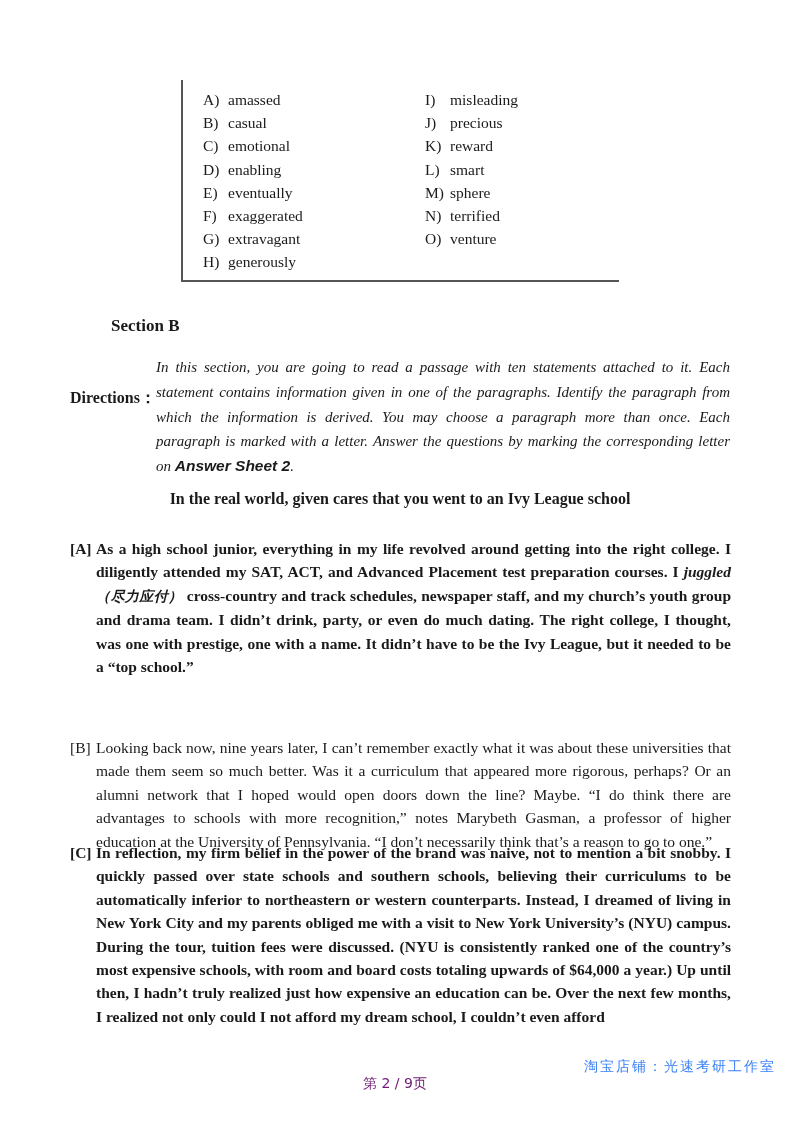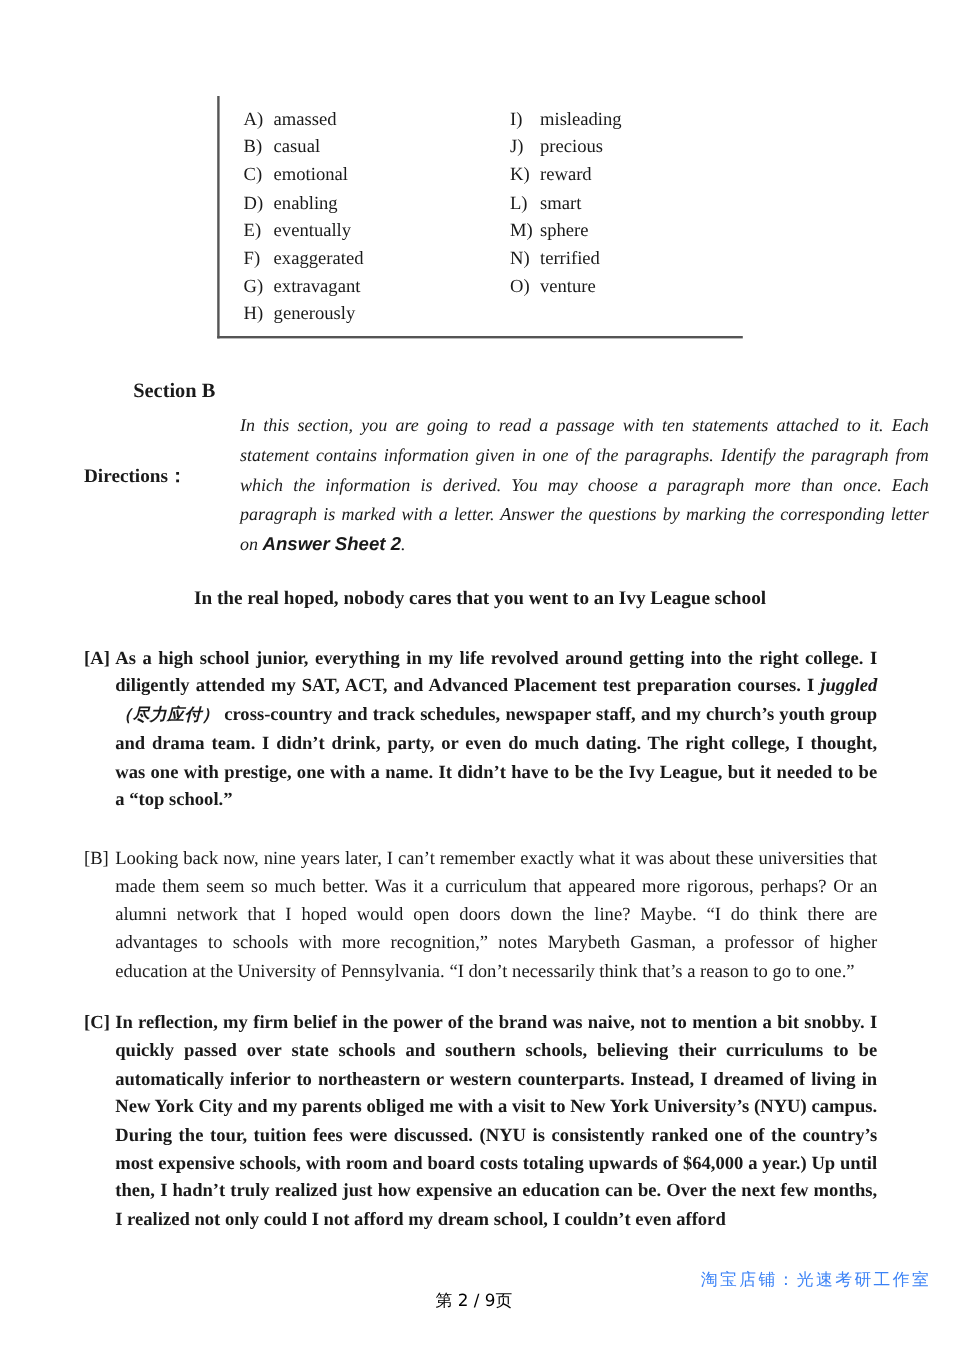--- a/index.html
+++ b/index.html
@@ -8,35 +8,35 @@
   .wordbank { position:absolute; left:181px; top:80px; width:436px; height:200px;
               border-left:2px solid #555; border-bottom:2px solid #555; }
   .wb-col { position:absolute; top:8px; }
   .wb-col.left { left:20px; }
   .wb-col.right { left:242px; }
   .wb-item { font-size:15.5px; line-height:23.2px; height:23.2px; white-space:nowrap; }
   .wb-letter { display:inline-block; width:25px; }
   .section-title { position:absolute; left:70px; top:316px; font-weight:bold; font-size:17px;margin-left:41px; }
   .directions { position:absolute; left:70px; top:343px; width:660px; }
   .dir-label { position:absolute; left:0; top:0; font-weight:bold; font-size:16px; line-height:24.8px;margin-top:43px; }
-  .dir-text { position:absolute; left:86px; top:0; width:574px; font-style:italic; font-size:15px;
-              line-height:24.8px; text-align:justify;margin-left:44px; }
+  .dir-text { position:absolute; left:86px; top:12px; width:574px; font-style:italic; font-size:15px;
+              line-height:24.8px; text-align:justify; }
   .answer-sheet { font-family:"Liberation Sans", "DejaVu Sans", sans-serif; font-style:italic;
                   font-weight:bold; font-size:15.5px; }
   .passage-title { position:absolute; left:0; width:800px; top:490px; text-align:center;
                    font-weight:bold; font-size:16px; }
   .para { position:absolute; left:70px; width:661px; font-size:15.5px; line-height:23.4px;
           text-align:justify; text-align-last:left; }
   .para .body { display:block; padding-left:26px; text-indent:-26px; }
   .para .body .lead { display:inline-block; width:26px; text-indent:0; }
   #para-a { top:537px;font-weight:bold; }
-  #para-b { top:704px; }
+  #para-b { top:736px; }
   #para-c { top:841px;font-weight:bold; }
   .page-number { position:absolute; left:363px; top:1075px; font-size:14px;
-                 font-family:"DejaVu Sans", sans-serif; color:#000000;text-align:right; }
+                 font-family:"DejaVu Sans", sans-serif; color:#701a75;text-align:right; }
   .watermark { position:absolute; left:584px; top:1058px; font-size:14px; letter-spacing:2px;
                font-family:"DejaVu Sans", sans-serif; color:#3b82f6; }
 </style>
 </head>
 <body>
 
 <div class="wordbank">
   <div class="wb-col left">
     <div class="wb-item"><span class="wb-letter">A)</span><span>amassed</span></div>
     <div class="wb-item"><span class="wb-letter">B)</span><span>casual</span></div>
@@ -58,21 +58,21 @@
   </div>
 </div>
 
 <div class="section-title">Section B</div>
 
 <div class="directions">
   <span class="dir-label">Directions：</span>
   <div class="dir-text"><span>In this section, you are going to read a passage with ten statements attached to it. Each statement contains information given in one of the paragraphs. Identify the paragraph from which the information is derived. You may choose a paragraph more than once. Each paragraph is marked with a letter. Answer the questions by marking the corresponding letter on</span> <span class="answer-sheet">Answer Sheet 2</span><span>.</span></div>
 </div>
 
-<div class="passage-title">In the real hoped, nobody cares that you went to an Ivy League school</div>
+<div class="passage-title">In the real world, given cares that you went to an Ivy League school</div>
 
 <div class="para" id="para-a">
   <div class="body"><span class="lead">[A]</span><span>As a high school junior, everything in my life revolved around getting into the right college. I diligently attended my SAT, ACT, and Advanced Placement test preparation courses. I </span><i>juggled</i><span style="font-family:'DejaVu Serif',serif;font-size:14px;font-style:italic;">（尽力应付）</span><span> cross-country and track schedules, newspaper staff, and my church’s youth group and drama team. I didn’t drink, party, or even do much dating. The right college, I thought, was one with prestige, one with a name. It didn’t have to be the Ivy League, but it needed to be a “top school.”</span></div>
 </div>
 
 <div class="para" id="para-b">
   <div class="body"><span class="lead">[B]</span><span>Looking back now, nine years later, I can’t remember exactly what it was about these universities that made them seem so much better. Was it a curriculum that appeared more rigorous, perhaps? Or an alumni network that I hoped would open doors down the line? Maybe. “I do think there are advantages to schools with more recognition,” notes Marybeth Gasman, a professor of higher education at the University of Pennsylvania. “I don’t necessarily think that’s a reason to go to one.”</span></div>
 </div>
 
 <div class="para" id="para-c">

